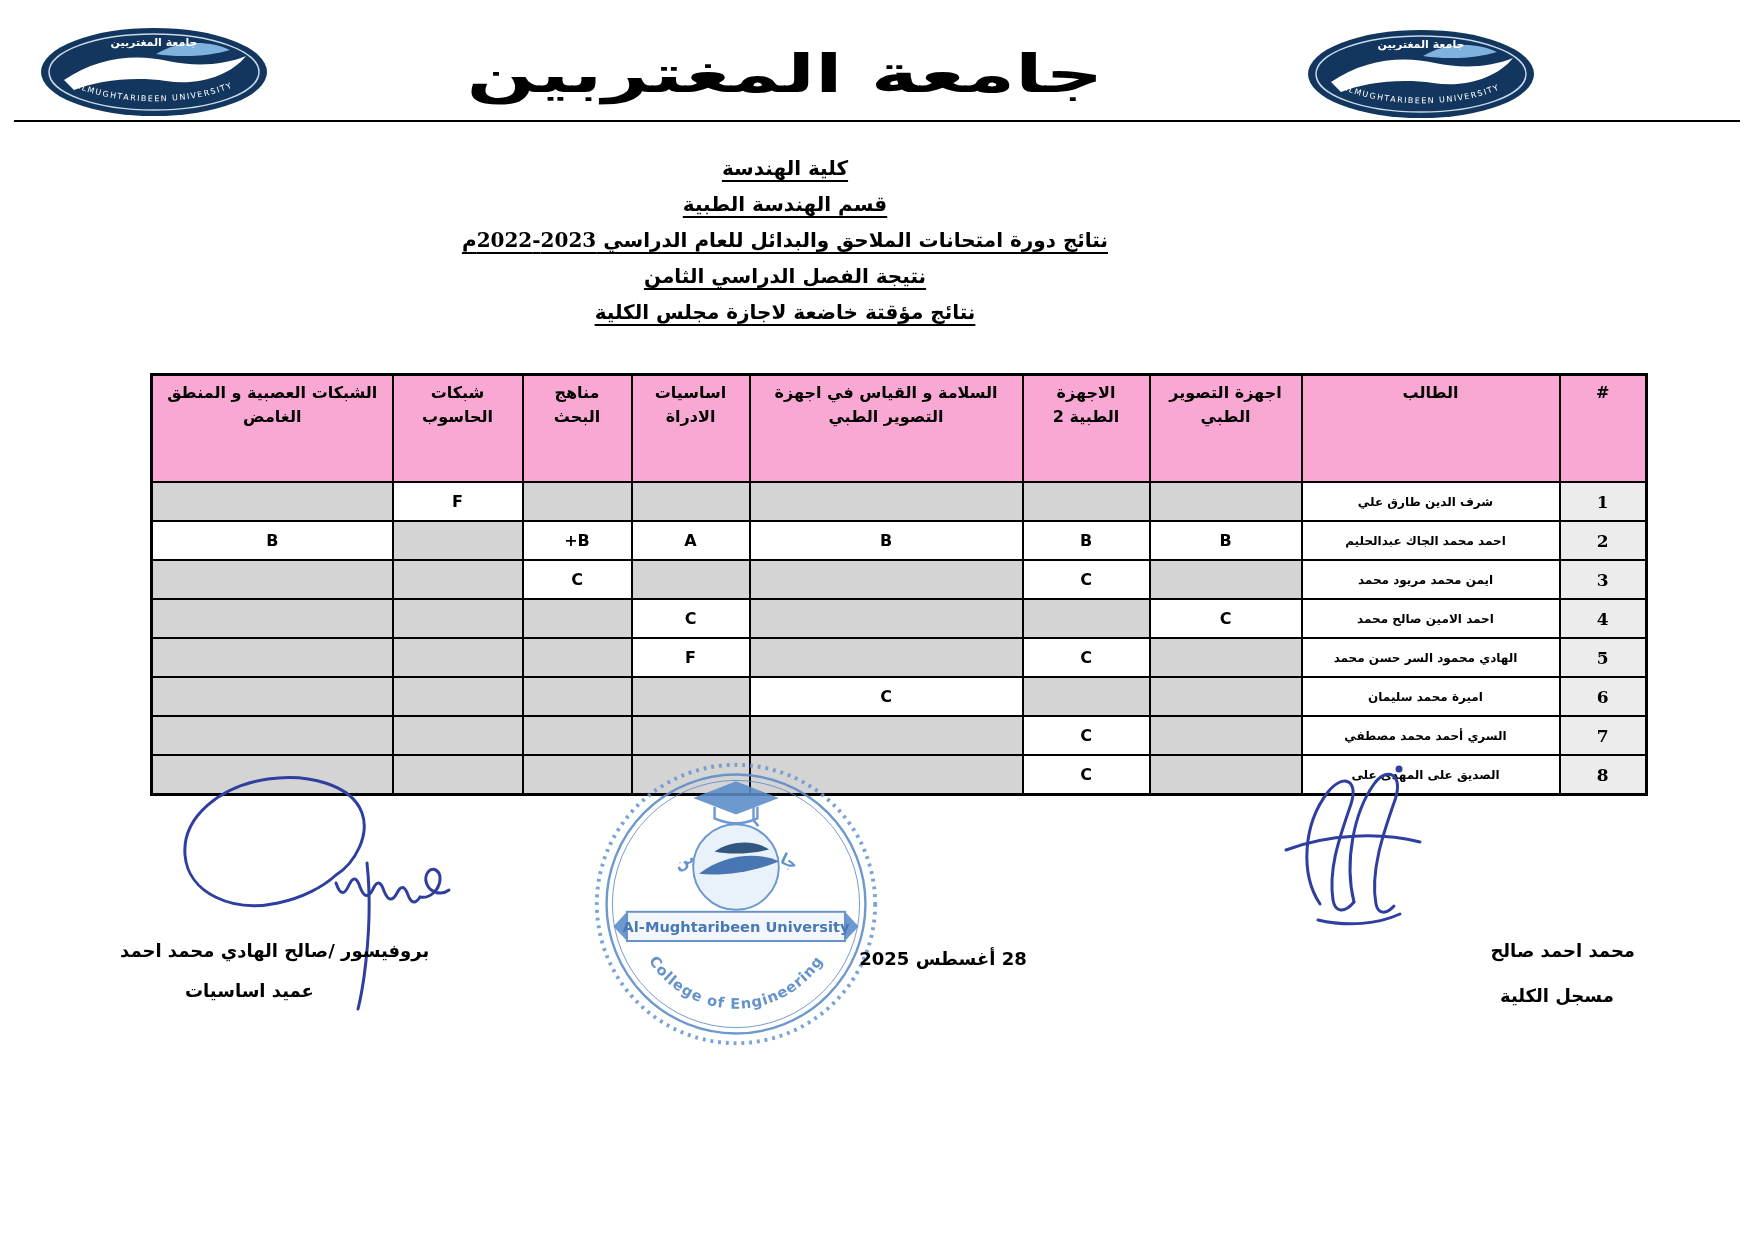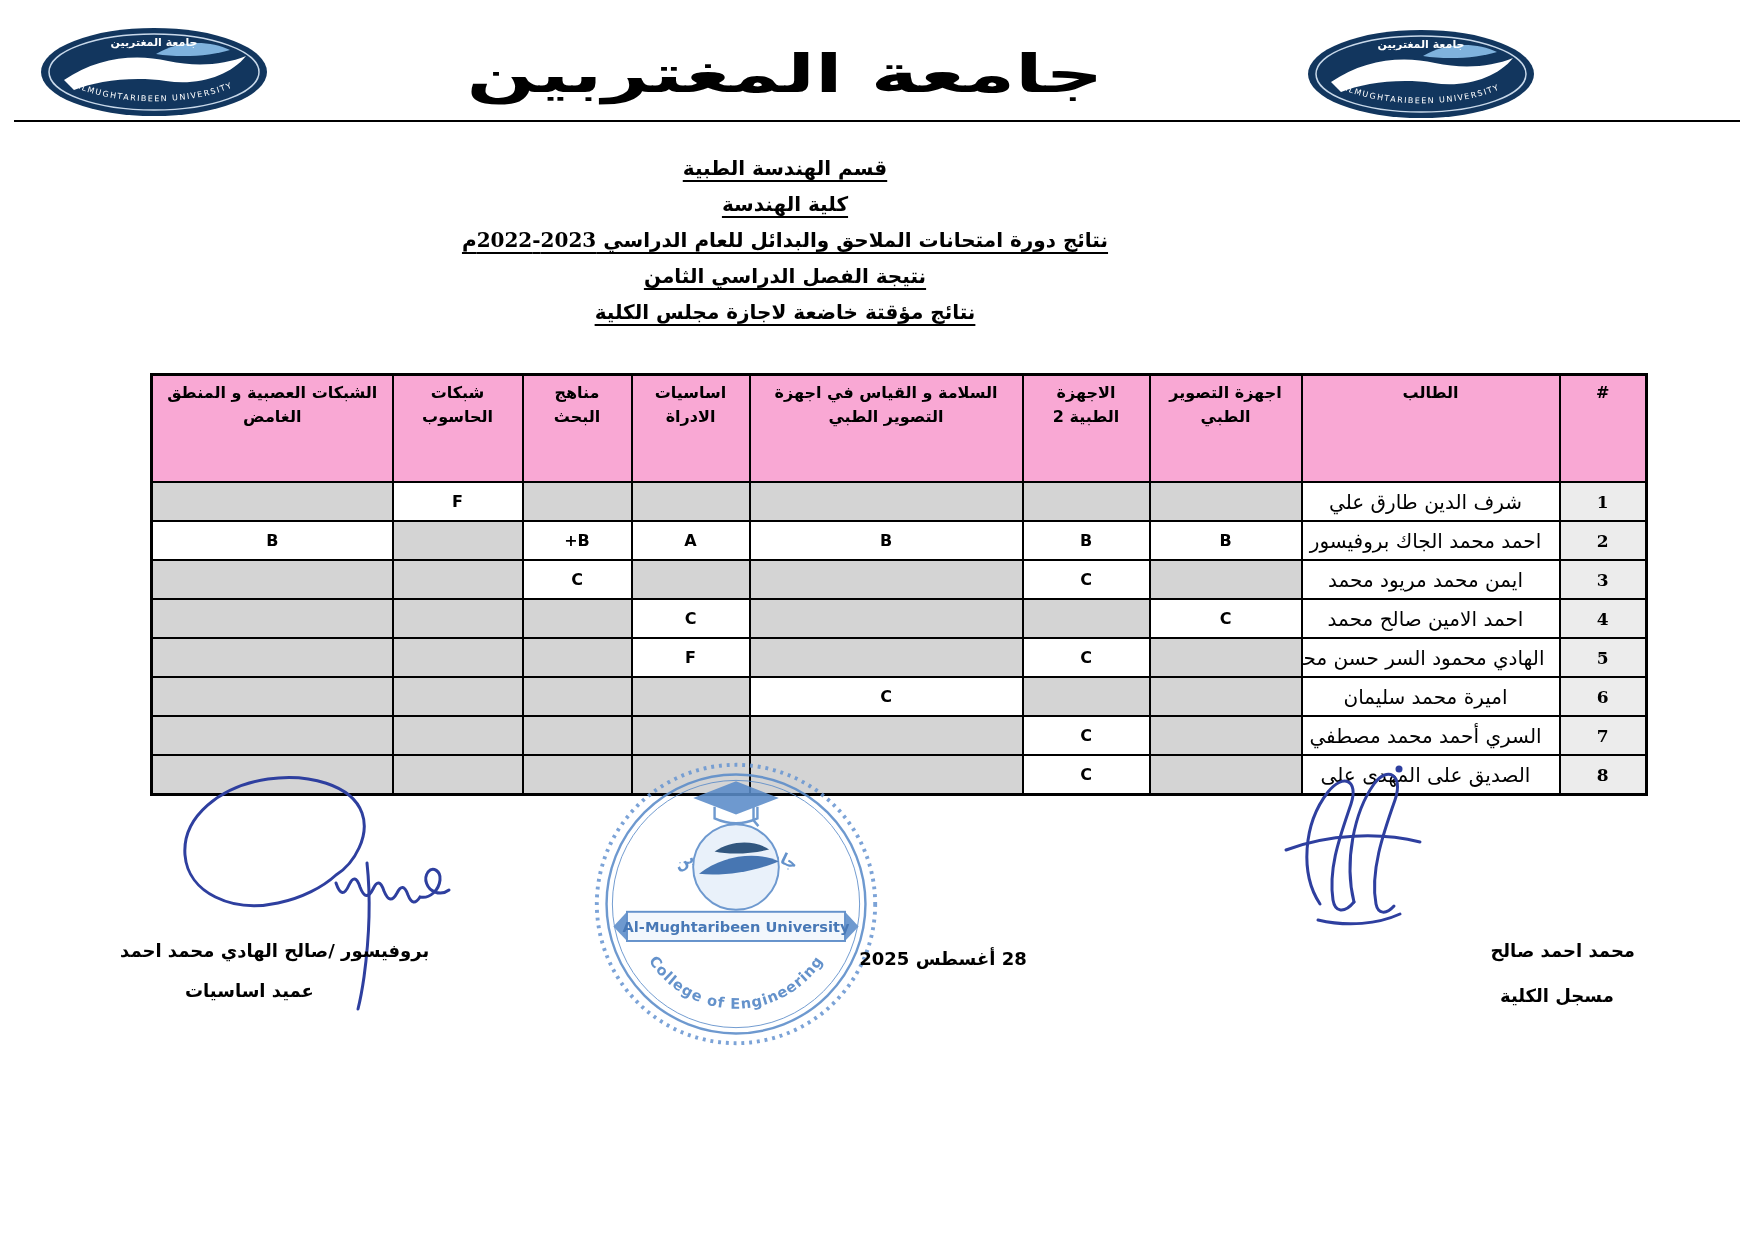--- a/index.html
+++ b/index.html
@@ -25,21 +25,21 @@
   
   table.results{position:absolute;left:150px;top:373px;width:1495px;direction:rtl;
                 border-collapse:collapse;table-layout:fixed;border:3px solid #000;}
   table.results th,table.results td{border:2px solid #000;overflow:hidden;}
   table.results th{height:100px;vertical-align:top;background:#f9a8d4;
                    font-size:16px;font-weight:bold;padding:5px 12px 0;line-height:1.5;}
   table.results td{height:35px;text-align:center;vertical-align:middle;}
   td.num-cell{background:#ececec;font-family:"DejaVu Serif","DejaVu Sans",serif;
               font-weight:bold;font-size:17px;}
   td.name-cell{background:#fff;text-align:right;padding-left:4px;padding-right:14px;
-               font-weight:normal;font-size:20px;white-space:nowrap;}
+               font-weight:bold;font-size:12px;white-space:nowrap;}
   td.grade-cell{background:#fff;font-weight:bold;font-size:16px;
                 font-family:"DejaVu Sans",sans-serif;}
   td.grade-cell.empty{background:#d4d4d4;}
 
   
   .sig{position:absolute;}
   .sig-left{left:140px;top:735px;}
   .sig-right{left:1258px;top:752px;}
   .stamp{position:absolute;left:590px;top:758px;opacity:.88;}
   .footer-name{position:absolute;text-align:left;direction:rtl;font-weight:bold;
@@ -82,22 +82,22 @@
         <textPath href="#arc-right" startOffset="50%" text-anchor="middle">ALMUGHTARIBEEN UNIVERSITY</textPath>
       </text>
     </svg>
   </div>
 
   <div class="main-title" dir="rtl">جامعة المغتربين</div>
 
   <div class="header-rule"></div>
 
   <div class="headings">
+      <div class="heading-line" dir="rtl">كلية الهندسة</div>
       <div class="heading-line" dir="rtl">قسم الهندسة الطبية</div>
-      <div class="heading-line" dir="rtl">كلية الهندسة</div>
       <div class="heading-line" dir="rtl">نتائج دورة امتحانات الملاحق والبدائل للعام الدراسي  2023-2022م</div>
       <div class="heading-line" dir="rtl">نتيجة الفصل الدراسي الثامن</div>
       <div class="heading-line" dir="rtl">نتائج مؤقتة خاضعة لاجازة مجلس الكلية</div>
     </div>
 
   <table class="results" dir="rtl">
     <colgroup>
         <col style="width: 87px;">
         <col style="width: 258px;">
         <col style="width: 152px;">
@@ -128,21 +128,21 @@
           <td class="grade-cell empty"></td>
           <td class="grade-cell empty"></td>
           <td class="grade-cell empty"></td>
           <td class="grade-cell empty"></td>
           <td class="grade-cell empty"></td>
           <td class="grade-cell">F</td>
           <td class="grade-cell empty"></td>
         </tr>
         <tr>
           <td class="num-cell">2</td>
-          <td class="name-cell">احمد محمد الجاك بروفيسور</td>
+          <td class="name-cell">احمد محمد الجاك عبدالحليم</td>
           <td class="grade-cell">B</td>
           <td class="grade-cell">B</td>
           <td class="grade-cell">B</td>
           <td class="grade-cell">A</td>
           <td class="grade-cell">B+</td>
           <td class="grade-cell empty"></td>
           <td class="grade-cell">B</td>
         </tr>
         <tr>
           <td class="num-cell">3</td>

